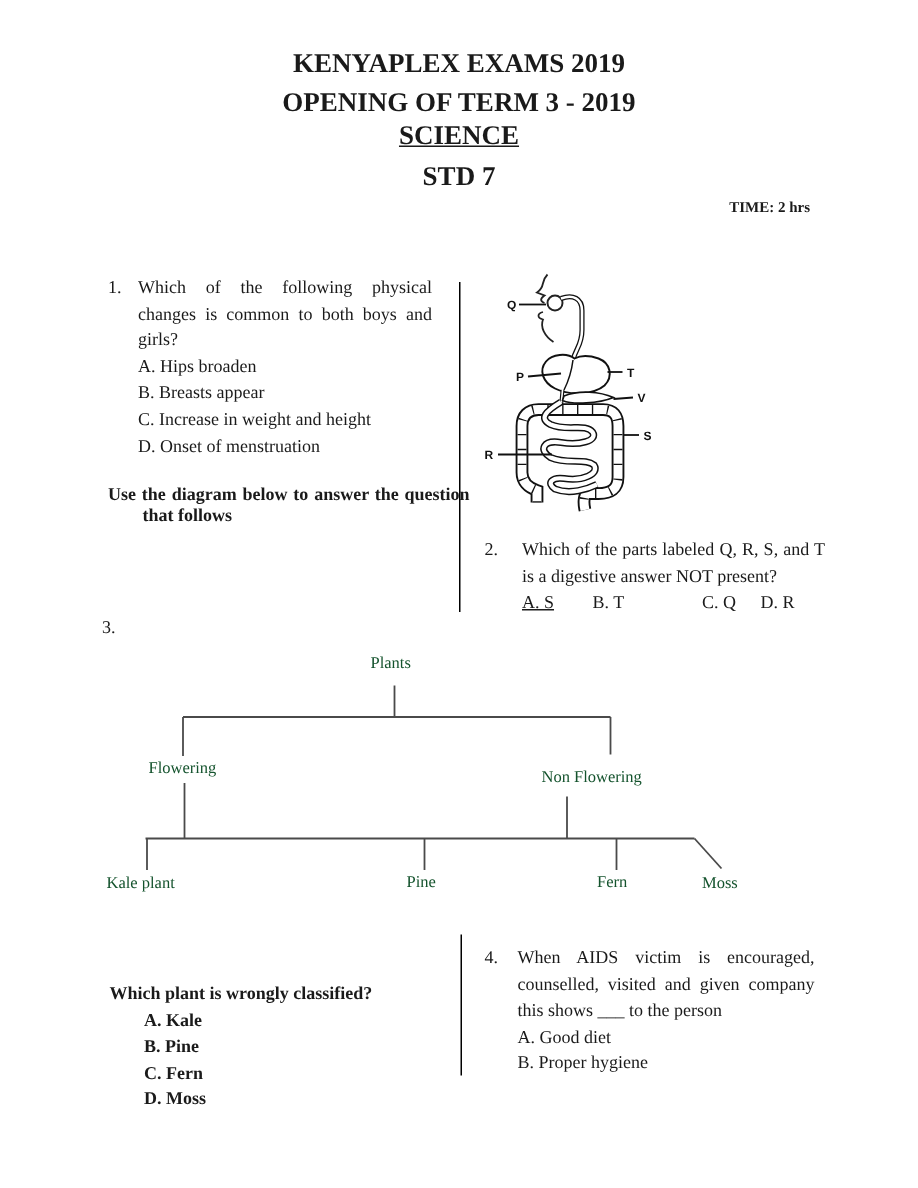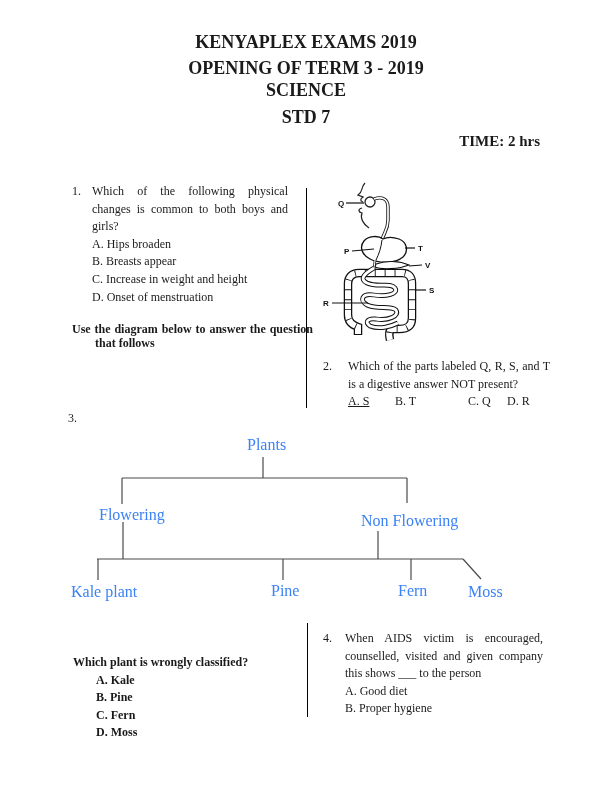--- a/index.html
+++ b/index.html
@@ -2,45 +2,45 @@
 <html><head>
 <meta charset="utf-8">
 <style>
   html,body{margin:0;padding:0;background:#fff;}
   .page{
     position:relative;width:612px;height:792px;background:#ffffff;
     font-family:"Liberation Serif","DejaVu Serif",serif;color:#1a1a1a;
     overflow:hidden;outline:1px solid #e8e8e8;
   }
   .hline{position:absolute;left:0;width:612px;text-align:center;font-weight:bold;font-size:18px;}
-  .time{position:absolute;right:72px;font-weight:bold;font-size:15px;}
+  .time{position:absolute;right:72px;font-weight:bold;font-size:10px;}
   .q{position:absolute;display:flex;align-items:flex-start;font-size:12px;line-height:17.6px;}
   .qnum{width:20px;flex:none;}
   .qbody{flex:none;}
   .just{text-align:justify;}
   .opt{white-space:nowrap;}
   .divider{position:absolute;width:1px;background:#000;}
   .instruction{
     position:absolute;left:72px;top:322px;width:218px;
     font-weight:bold;font-size:12px;line-height:14px;text-align:justify;
     padding-left:23px;text-indent:-23px;box-sizing:content-box;
   }
-  .treelabel{position:absolute;font-size:16px;white-space:nowrap;color:#3b82f6;}
+  .treelabel{position:absolute;font-size:11px;white-space:nowrap;color:#14532d;}
   .optrow{position:relative;height:18px;width:202px;}
   .optrow span{position:absolute;top:0;white-space:nowrap;}
   svg text{font-family:"Liberation Sans","DejaVu Sans",sans-serif;font-weight:bold;font-size:8px;fill:#111;}
 </style>
 </head>
 <body>
 
 <div class="page">
 
   <div class="hline" style="top:32px;">KENYAPLEX EXAMS 2019</div>
   <div class="hline" style="top:58px;">OPENING OF TERM 3 - 2019</div>
-  <div class="hline" style="top:80px;">SCIENCE</div>
+  <div class="hline" style="top:80px;text-decoration:underline;">SCIENCE</div>
   <div class="hline" style="top:107px;text-align:center;">STD 7</div>
   <div class="time" style="top:133px;">TIME: 2 hrs</div>
 
   <div class="q" style="left:72px;top:183px;">
     <div class="qnum">1.</div>
     <div class="qbody" style="width:196px;">
       <div class="just">Which of the following physical changes is common to both boys and girls?</div>
       <div class="opt">A. Hips broaden</div>
       <div class="opt">B. Breasts appear</div>
       <div class="opt">C. Increase in weight and height</div>

